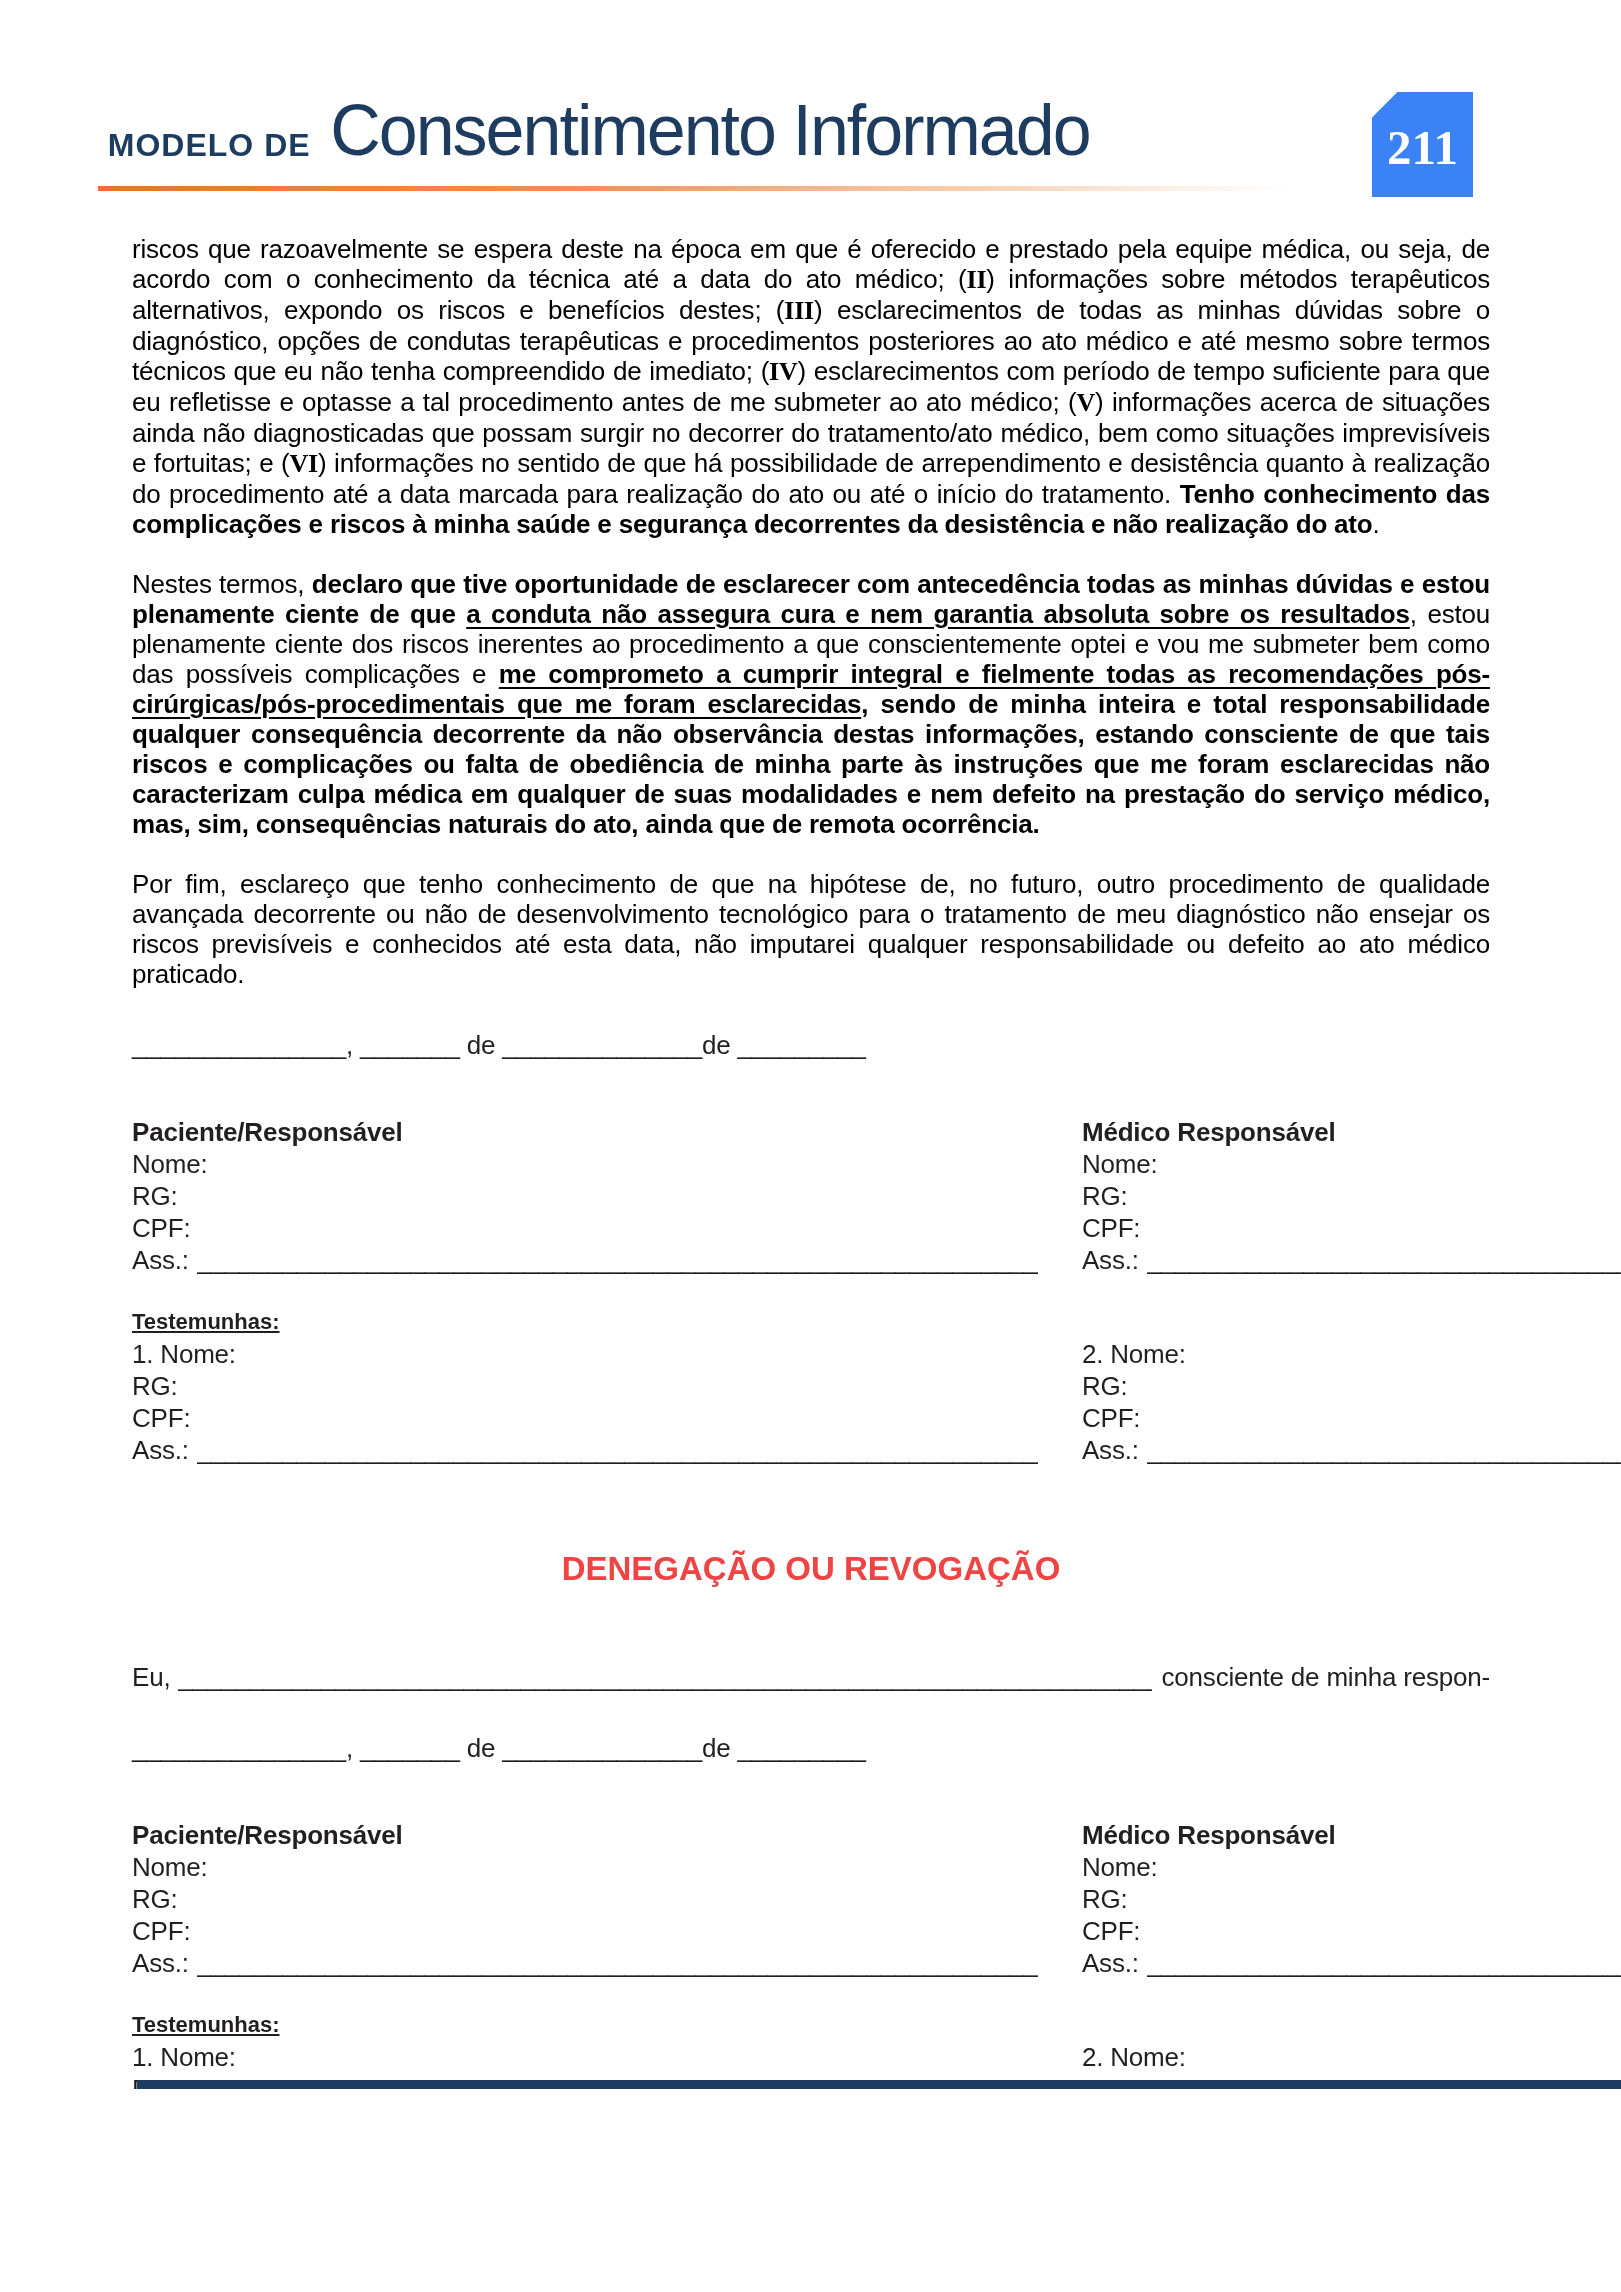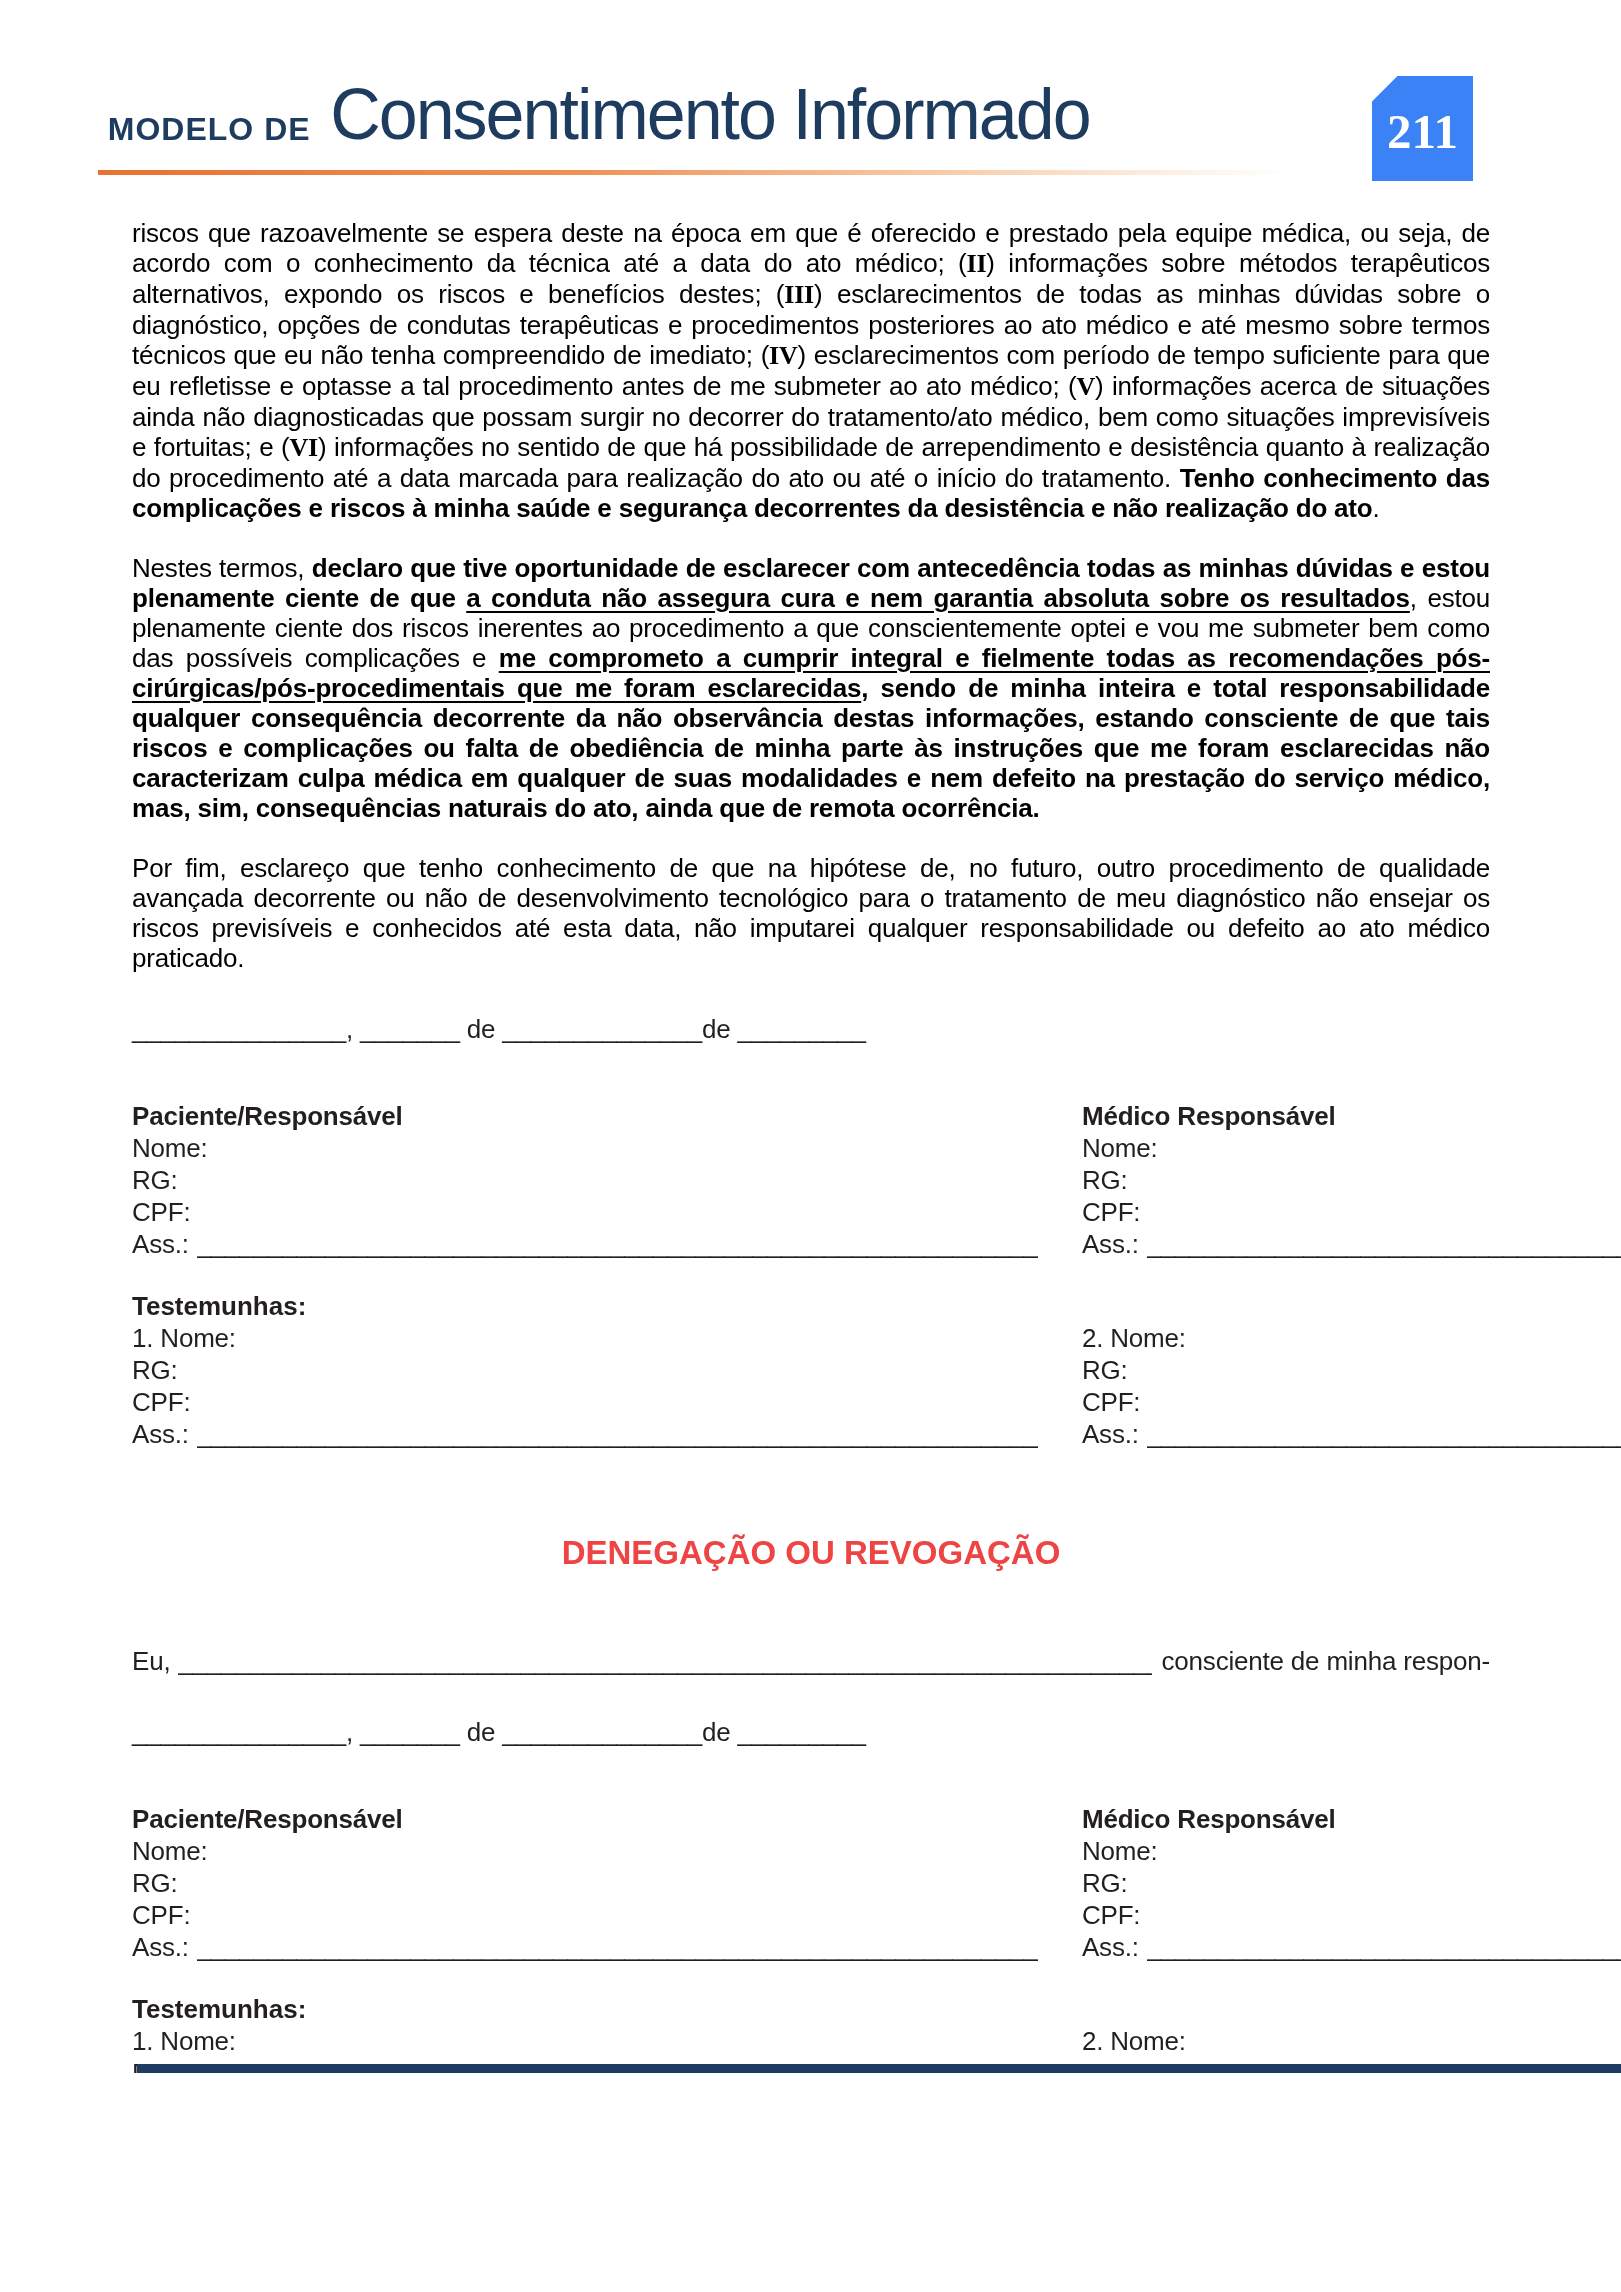--- a/index.html
+++ b/index.html
@@ -1,20 +1,20 @@
 <!DOCTYPE html>
 <html lang="pt-BR"><head>
 <meta charset="utf-8">
 <style>
   * { margin:0; padding:0; box-sizing:border-box; }
   html,body { background:#ffffff; }
   body { font-family:"Liberation Sans", sans-serif; color:#231f20; }
   .page {
     position:relative; width:1621px; height:2073px; background:#ffffff;
-    overflow:hidden; margin:0 auto;
+    overflow:hidden; margin:16px auto;
   }
   
   .header { position:relative; padding:76px 131px 0 98px; }
   .title-row { display:flex; align-items:baseline; gap:19.6px; padding-left:9.8px; }
   .kicker {
     font-size:32px; font-weight:bold; letter-spacing:1px; color:#1e3c5f;
   }
   .doc-title {
     font-size:70px; font-weight:normal; color:#1e3c5f; letter-spacing:-2px;
     transform:scaleY(1.04); transform-origin:left bottom; white-space:nowrap;
@@ -45,21 +45,21 @@
   
   .date-line { margin-top:41px; font-size:26px; letter-spacing:-0.2px; white-space:nowrap; }
   
   .sig-grid { display:grid; grid-template-columns:1fr 1fr; column-gap:44px; }
   .sig-block { margin-top:55px; }
   .sig-col { font-size:26px; line-height:32px; letter-spacing:-0.2px; }
   .sig-col .col-title { font-weight:bold; }
   .sig-line { display:flex; align-items:flex-end; }
   .sig-line .lbl { flex:0 0 auto; margin-right:7.8px; }
   .blank-fill { flex:1 1 auto; overflow:hidden; white-space:nowrap; }
-  .witnesses-title { font-weight:bold; font-size:26px; line-height:32px; margin-top:30px; }
+  .witnesses-title { font-weight:bold; font-size:22px; line-height:32px; margin-top:30px;text-decoration:underline; }
   
   .revocation-heading {
     margin-top:84px; text-align:center; color:#ef4444; font-weight:bold;
     font-size:33px; letter-spacing:0;
   }
   .eu-line { display:flex; align-items:baseline; margin-top:74px;
     font-size:26px; line-height:30px; letter-spacing:-0.2px; }
   .eu-line .lbl { flex:0 0 auto; margin-right:7.8px; }
   .eu-line .tail { flex:0 0 auto; margin-left:9.8px; }
   .eu-cont { margin-top:0; }

